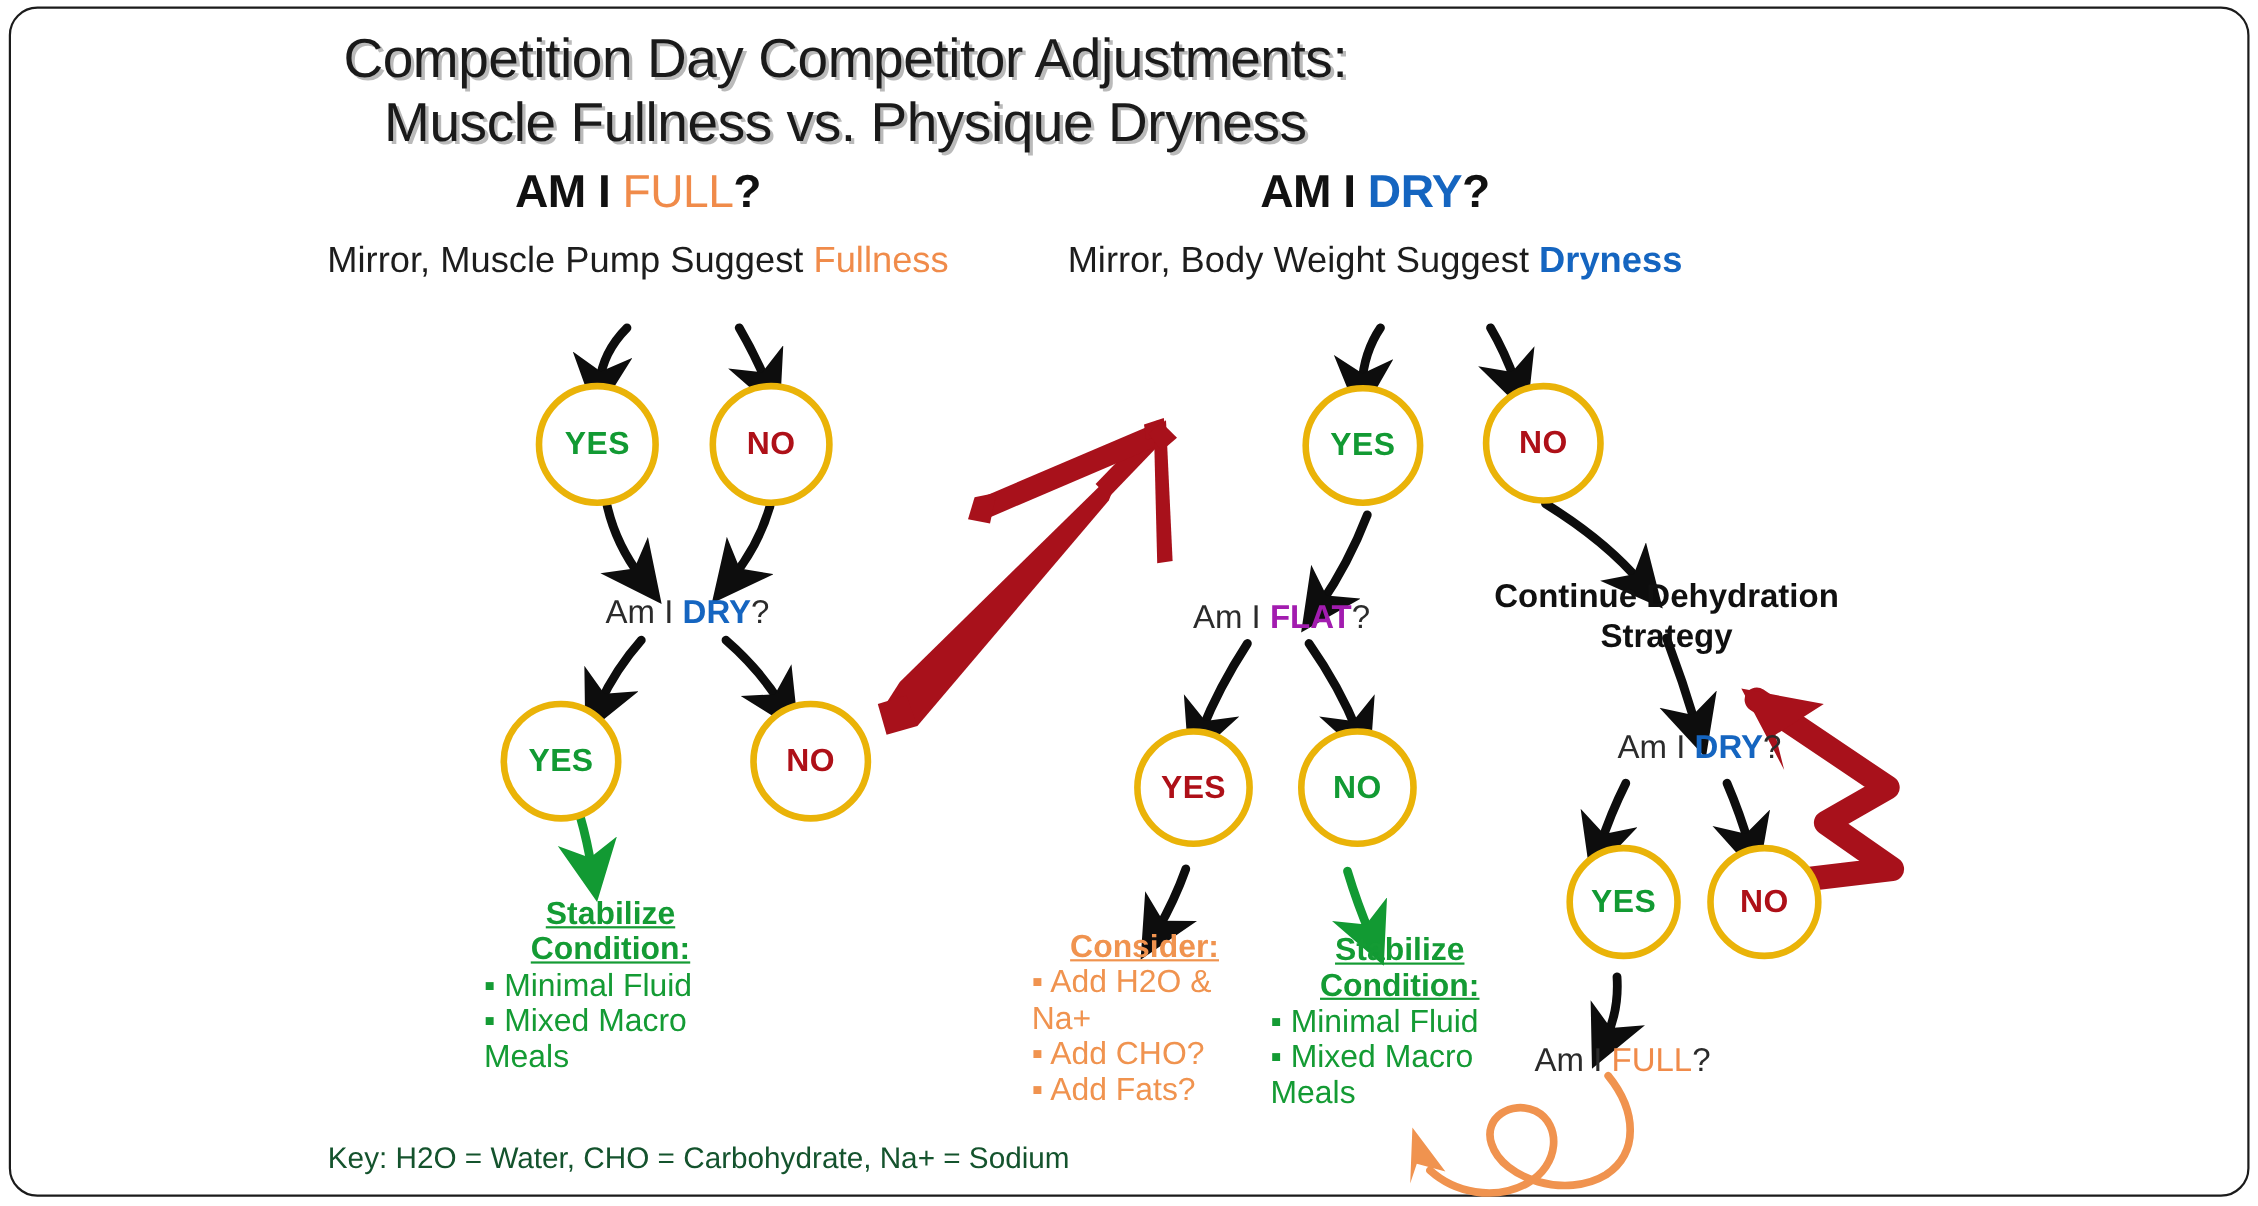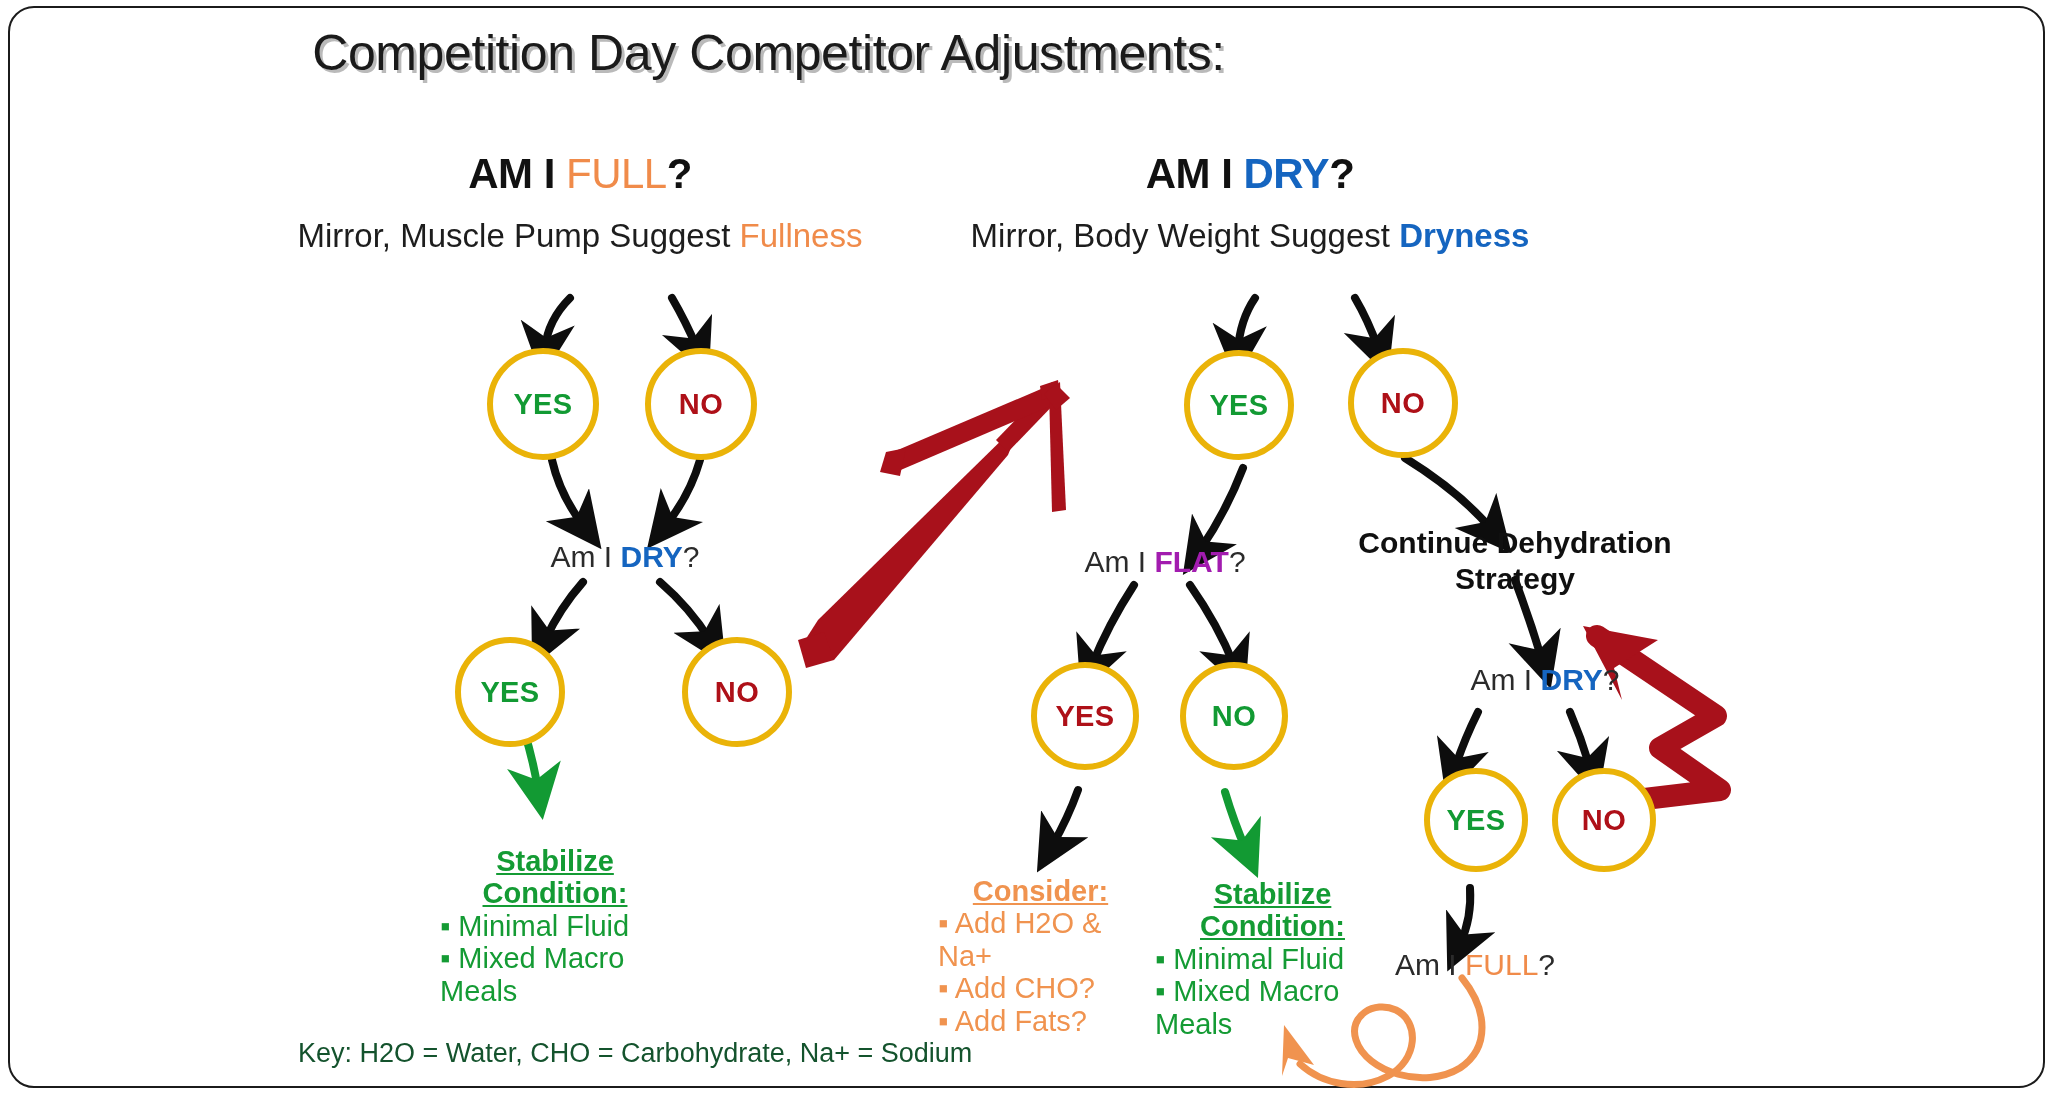--- a/index.html
+++ b/index.html
@@ -108,21 +108,20 @@
     white-space: nowrap;
     font-family: "Liberation Sans", sans-serif;
   }
 
   
   .callout {
     position: absolute;
     font-size: 29px;
     line-height: 1.12;
     font-family: "Liberation Sans", sans-serif;
-    margin-top: 30px;
   }
   .callout .ctitle {
     display: block;
     text-align: center;
     font-weight: bold;
     text-decoration: underline;
     font-size: 29px;
     line-height: 1.12;
   }
   .callout .citem {
@@ -154,20 +153,21 @@
 </style>
 </head>
 <body>
 
 <div id="canvas">
 
   <div id="frame"></div>
 
   <div id="title">
     <span class="tline">Competition Day Competitor Adjustments:</span>
+    <span class="tline">Muscle Fullness vs. Physique Dryness</span>
   </div>
 
   <div class="branch-head" style="left:330px; top:150px; width:500px;">
     <span>AM I </span><span class="kw-orange">FULL</span><span>?</span>
   </div>
 
   <div class="branch-sub" style="left:250px; top:217px; width:660px;">
     <span>Mirror, Muscle Pump Suggest </span><span class="kw-orange">Fullness</span>
   </div>
 

